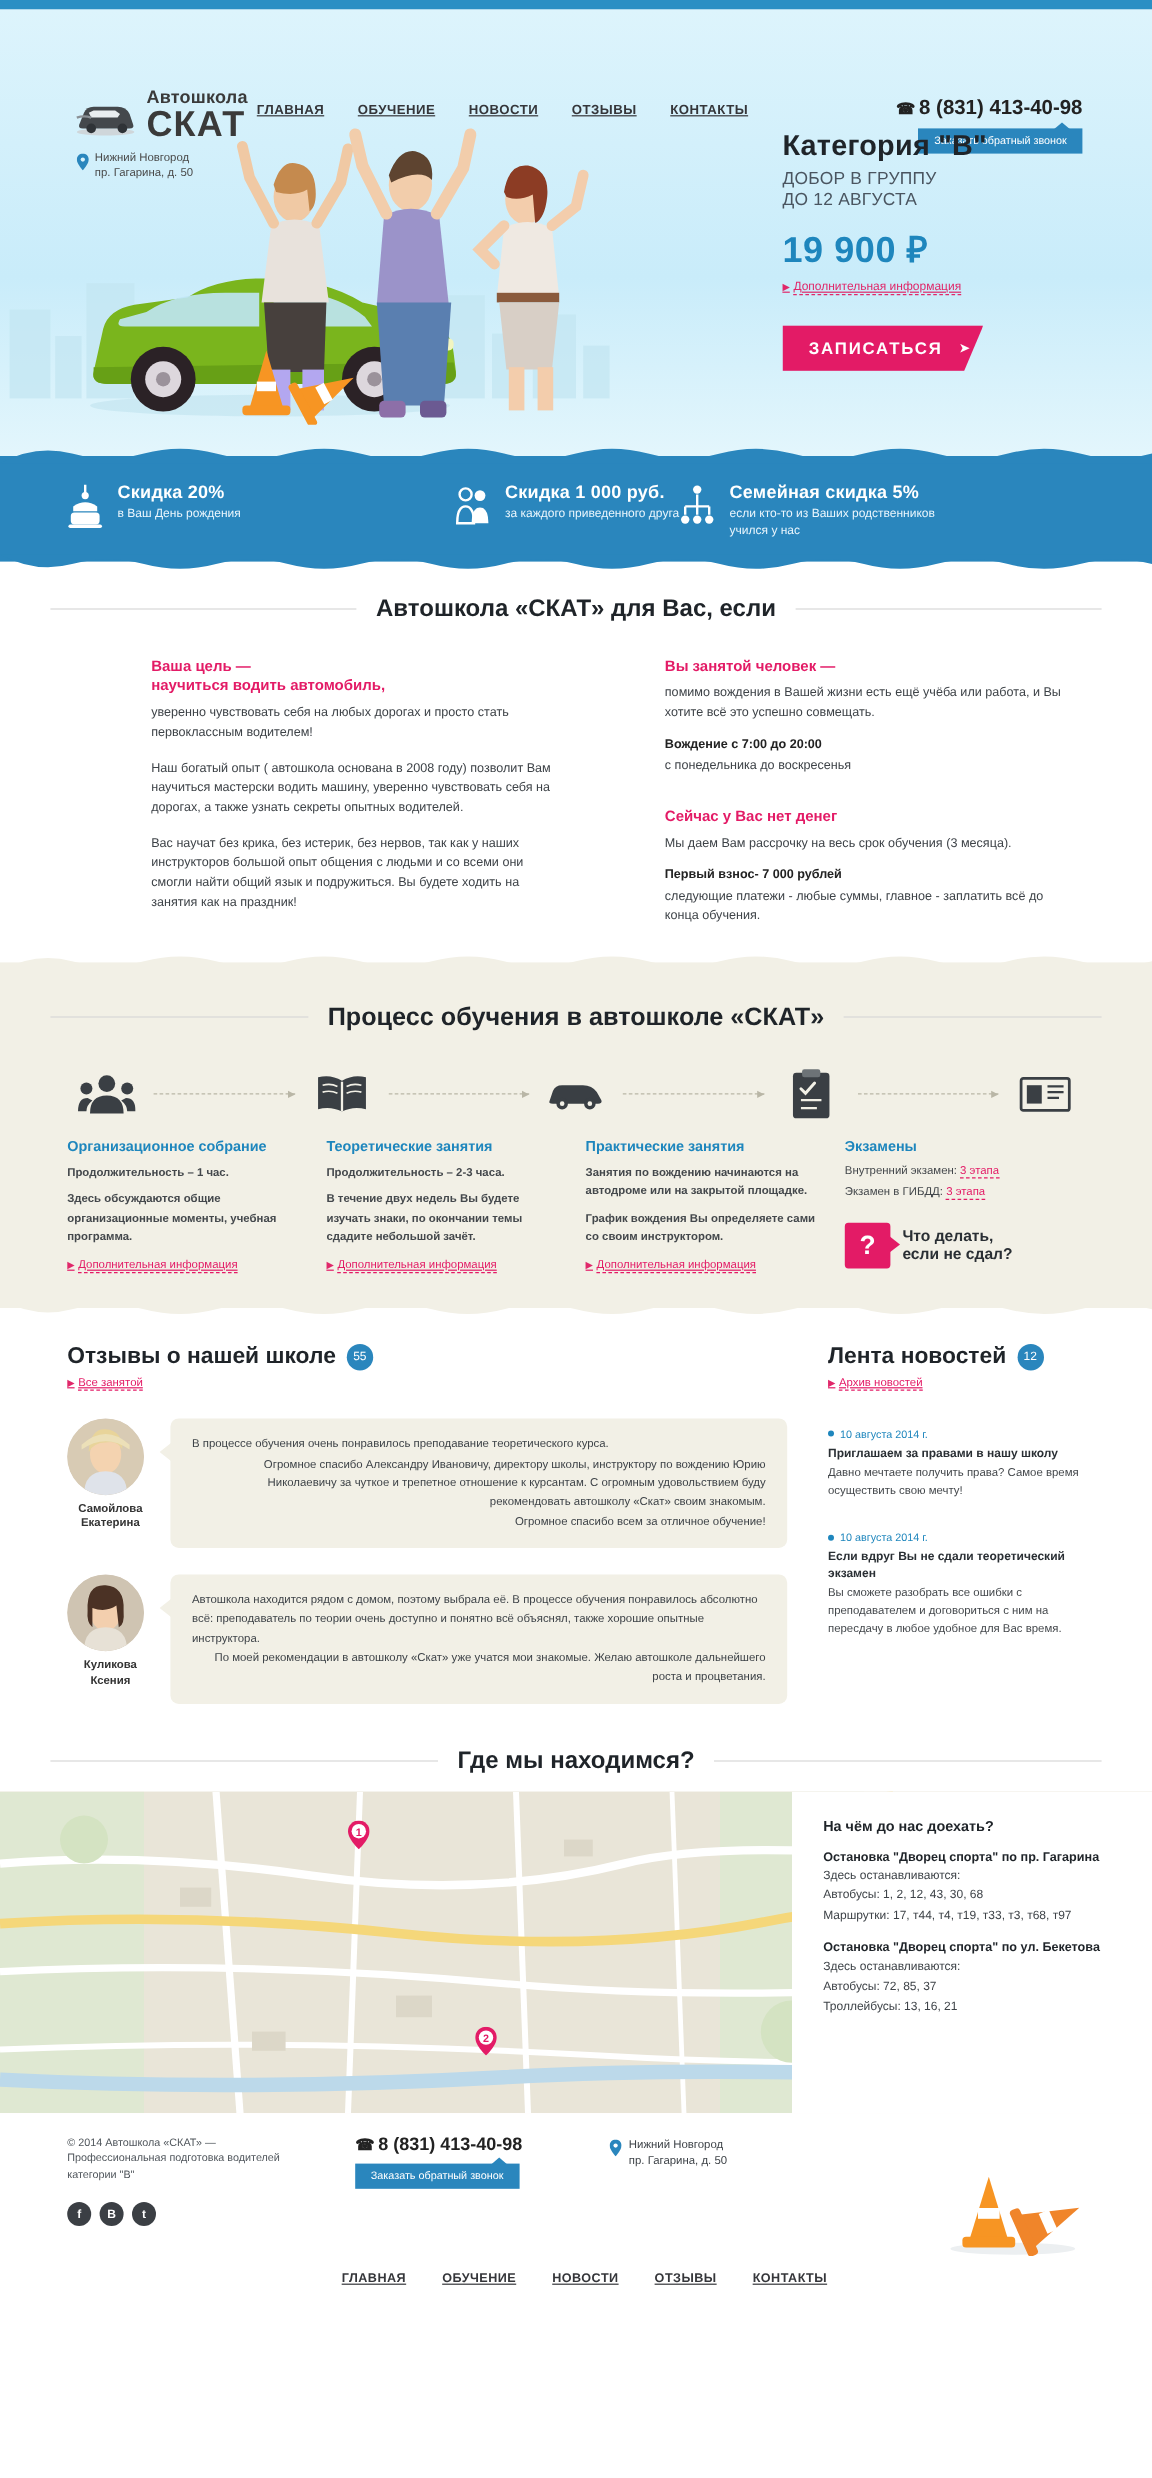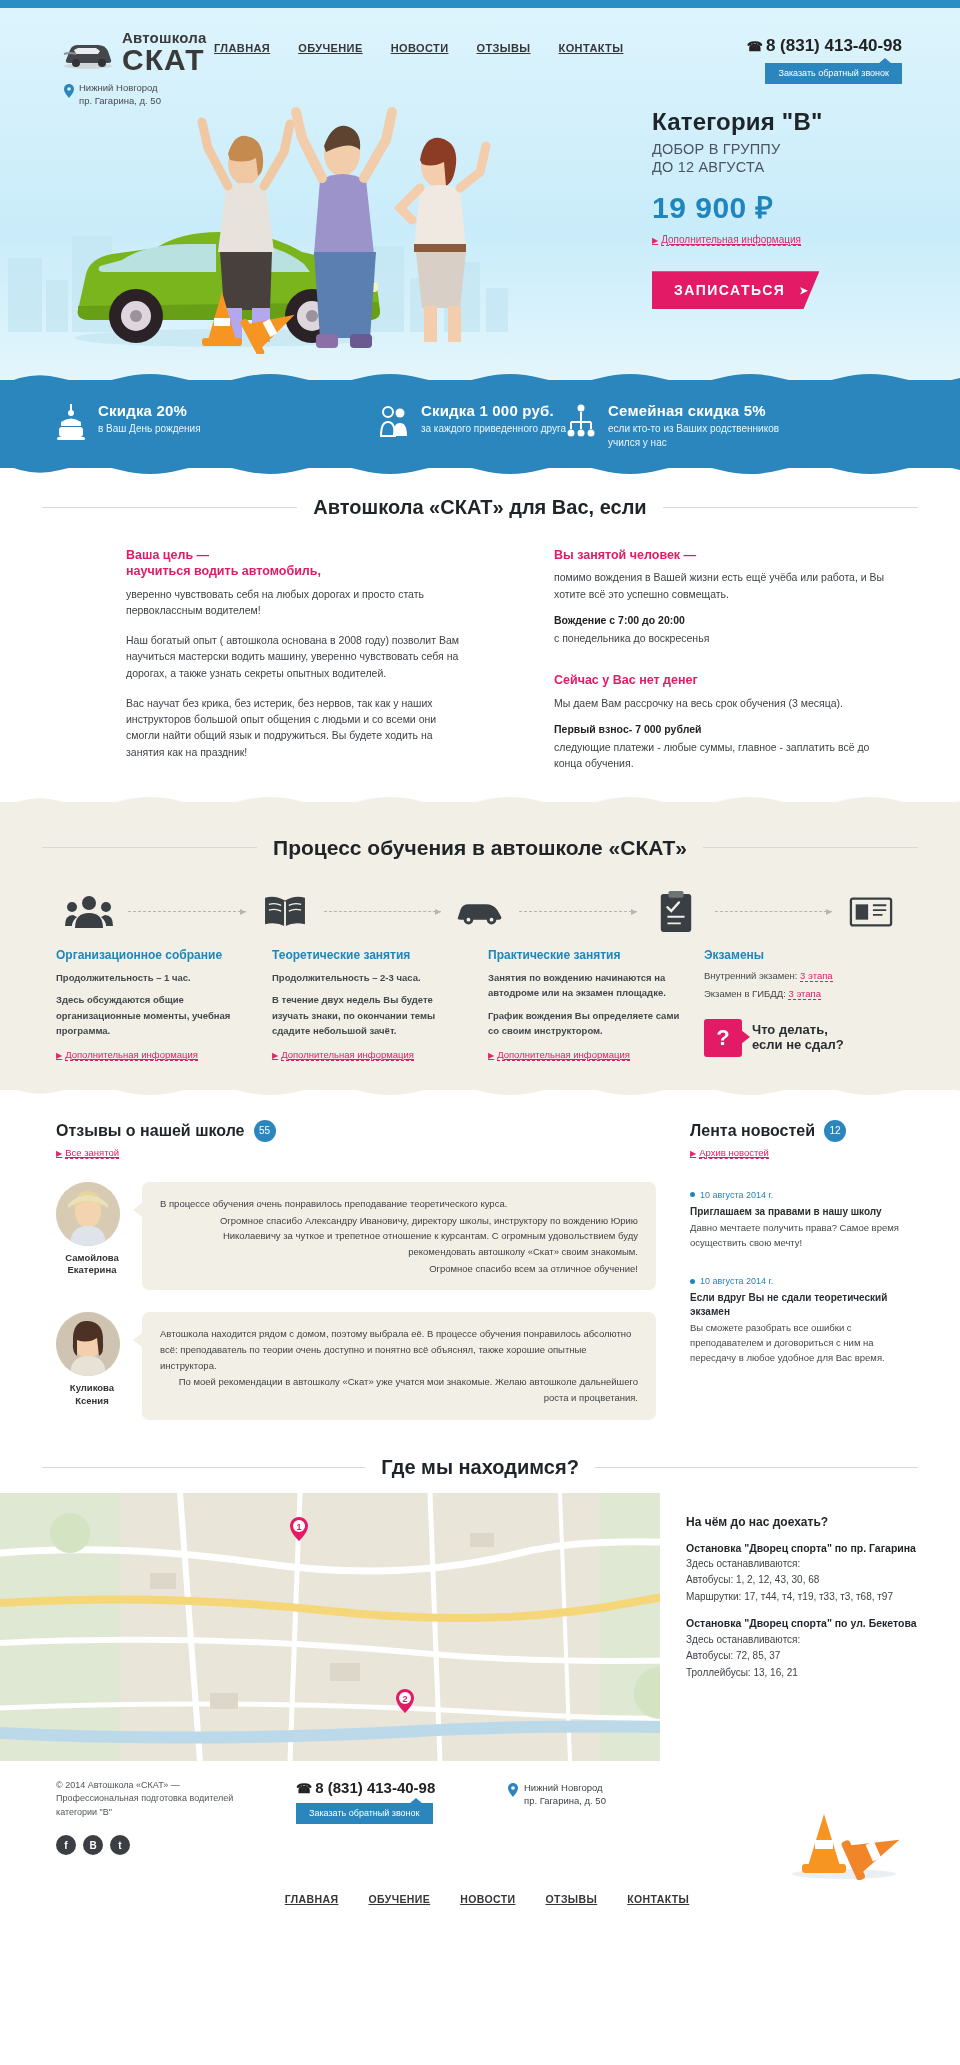--- a/index.html
+++ b/index.html
@@ -12,21 +12,21 @@
 
   
   .hero {
     position: relative; height: 372px;
     background: linear-gradient(180deg,#d9f2fb 0%,#cdeefb 45%,#d7f2fa 100%);
     overflow: hidden;
   }
   .hero-sky { position:absolute; inset:0; background:linear-gradient(180deg,#ddf4fc 0%,#c9ecfa 60%,#e3f6fc 100%); }
   .city { position:absolute; bottom:48px; left:0; right:0; height:130px; }
   .bld { position:absolute; bottom:0; background:#c3e5f2; opacity:.75; }
-  .nav-row { position: relative; display:flex; align-items:flex-start; padding: 22px 0 0 0; }
+  .nav-row { position: relative; display:flex; align-items:flex-start; padding: 22px 0 0 0; margin-top: 44px; }
   .logo { width: 200px; padding-left: 62px; }
   .logo-top { display:flex; align-items:center; gap:8px; }
   .logo-mark { width:52px; height:34px; position:relative; flex:none; }
   .logo-text { line-height:1; }
   .logo-text .l1 { font-size:15px; font-weight:bold; color:#3a3a3a; letter-spacing:.2px; }
   .logo-text .l2 { font-size:30px; font-weight:bold; color:#3a3a3a; letter-spacing:1px; line-height:1; }
   .logo-addr { display:flex; gap:5px; margin-top:7px; padding-left:2px; }
   .pin { width:10px; height:14px; flex:none; margin-top:2px;}
   .logo-addr span { font-size:9.5px; color:#4a4a4a; line-height:1.35; }
   nav { display:flex; gap:28px; padding-top:12px; margin-left:14px; }
@@ -104,21 +104,21 @@
   .qbox { display:flex; align-items:center; gap:10px; margin-top:20px; }
   .qmark { width:38px; height:38px; background:#e31b66; color:#fff; font-size:22px; font-weight:bold; display:flex; align-items:center; justify-content:center; border-radius:3px; position:relative; flex:none; }
   .qmark:after { content:""; position:absolute; right:-8px; top:11px; border-left:9px solid #e31b66; border-top:7px solid transparent; border-bottom:7px solid transparent; }
   .qtext { font-size:13px; font-weight:bold; color:#2a2f34; line-height:1.15; }
 
   
   .rev-wrap { display:flex; padding:30px 56px 20px; gap:34px; background:#fff; }
   .rev-col { width:600px; }
   .news-col { flex:1; }
   .h3row { display:flex; align-items:center; gap:9px; }
-  .h3row h3 { font-size:16px; font-weight:bold; color:#1f2429; }
+  .h3row h3 { font-size:19px; font-weight:bold; color:#1f2429; }
   .cnt { background:#2a86bd; color:#fff; font-size:10px; border-radius:50%; width:22px; height:22px; display:flex; align-items:center; justify-content:center; }
   .sublink { font-size:9.5px; color:#e31b66; margin-top:5px; display:inline-block; }
   .sublink u { border-bottom:1px dashed #e31b66; text-decoration:none; }
   .review { display:flex; gap:14px; margin-top:22px; }
   .ava { width:64px; height:64px; border-radius:50%; flex:none; overflow:hidden; position:relative; background:#d9cfc0; }
   .ava-n { font-size:9.5px; font-weight:bold; color:#333; text-align:center; margin-top:6px; line-height:1.3; width:72px; }
   .bub { background:#f2f0e6; border-radius:7px; padding:14px 18px; position:relative; flex:1; }
   .bub:before { content:""; position:absolute; left:-9px; top:20px; border-right:10px solid #f2f0e6; border-top:8px solid transparent; border-bottom:8px solid transparent; }
   .bub p { font-size:9.5px; color:#3e4348; line-height:1.65; }
   .bub p + p { margin-top:1px;text-align:right; }
@@ -494,21 +494,21 @@
       <a href="#" class="lnk"><span class="tri">▶</span><u>Дополнительная информация</u></a>
     </div>
     <div class="step">
       <h3>Теоретические занятия</h3>
       <p>Продолжительность – 2-3 часа.</p>
       <p>В течение двух недель Вы будете изучать знаки, по окончании темы сдадите небольшой зачёт.</p>
       <a href="#" class="lnk"><span class="tri">▶</span><u>Дополнительная информация</u></a>
     </div>
     <div class="step">
       <h3>Практические занятия</h3>
-      <p>Занятия по вождению начинаются на автодроме или на экзамен площадке.</p>
+      <p>Занятия по вождению начинаются на автодроме или на закрытой площадке.</p>
       <p>График вождения Вы определяете сами со своим инструктором.</p>
       <a href="#" class="lnk"><span class="tri">▶</span><u>Дополнительная информация</u></a>
     </div>
     <div class="step">
       <h3>Экзамены</h3>
       <div class="exam-l">
         <span>Внутренний экзамен:</span>
         <a href="#">3 этапа</a>
       </div>
       <div class="exam-l">

